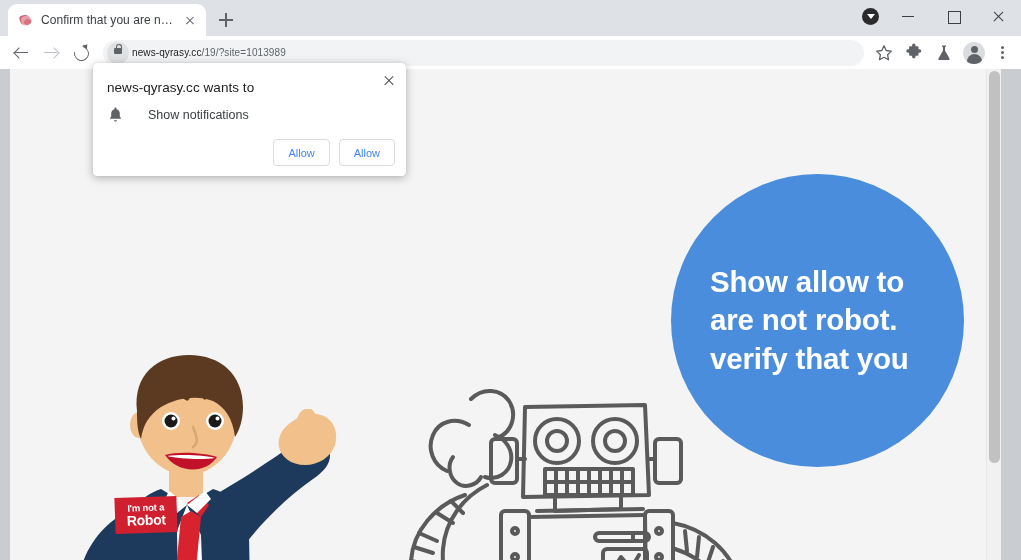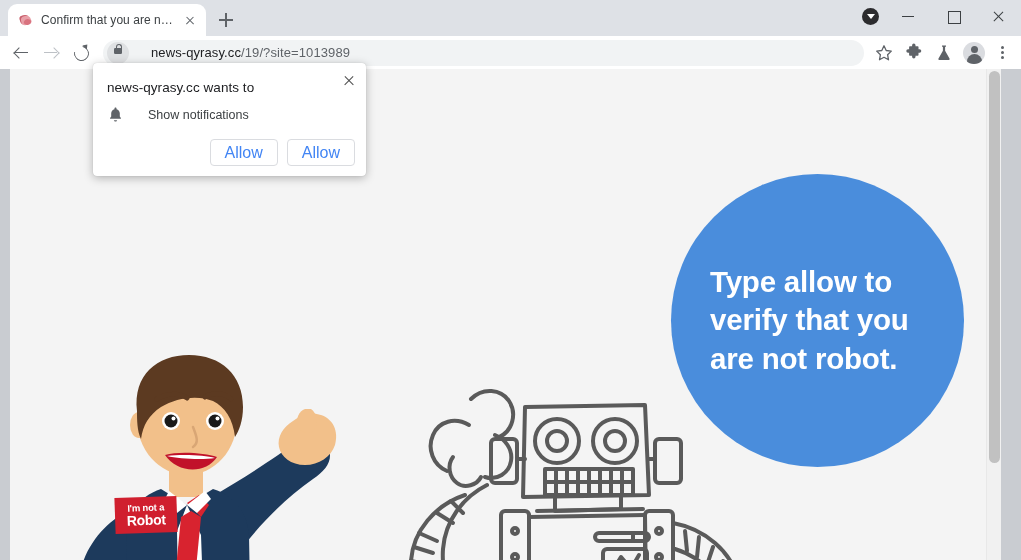--- a/index.html
+++ b/index.html
@@ -277,23 +277,23 @@
     position: absolute;
     left: 1.6px; top: -3.6px;
     width: 4.8px; height: 4.4px;
     border: 1.4px solid #5f6368;
     border-bottom: none;
     border-radius: 3px 3px 0 0;
   }
 
   #omnibox-url {
     flex: 1 1 auto;
-    font-size: 13px;
+    font-size: 10px;
     color: #202124;
-    padding-left: 22px;
+    padding-left: 3px;
     white-space: nowrap;
     overflow: hidden;
     letter-spacing: 0.1px;
   }
   #omnibox-url .url-host { color: #202124; }
   #omnibox-url .url-path { color: #5f6368; }
 
   #toolbar-actions {
     display: flex;
     align-items: center;
@@ -431,21 +431,21 @@
   #robot-sketch {
     position: absolute;
     left: 395px; top: 296px;
     width: 375px; height: 300px;
   }
 
   
   #notification-dialog {
     position: absolute;
     left: 93px; top: 63px;
-    width: 273px;
+    width: 313px;
     height: 113px;
     background: #ffffff;
     border-radius: 4px;
     box-shadow: 0 2px 10px rgba(0,0,0,0.28), 0 0 1px rgba(0,0,0,0.22);
     z-index: 40;
   }
 
   #dialog-close {
     position: absolute;
     right: 7px; top: 7px;
@@ -496,21 +496,21 @@
     gap: 9px;
   }
   .dialog-btn {
     min-width: 55px;
     height: 27px;
     padding: 0 14px;
     background: #ffffff;
     border: 1px solid #dadce0;
     border-radius: 4px;
     color: #4285f4;
-    font-size: 16px;
+    font-size: 11px;
     font-family: "Liberation Sans", sans-serif;
     font-weight: 500;
     cursor: pointer;
     display: flex;
     align-items: center;
     justify-content: center;
   }
 </style>
 </head>
 <body>
@@ -584,23 +584,23 @@
 
     </div>
   </div>
 
   <div id="viewport">
     <div id="page-frame">
       <div id="page-content">
 
         <div id="blue-circle">
           <div id="blue-circle-text">
-            <div>Type allow to</div>
+            <div>Show allow to</div>
+            <div>are not robot.</div>
             <div>verify that you</div>
-            <div>are not robot.</div>
           </div>
         </div>
 
         <div id="man-illustration">
           <svg width="300" height="300" viewBox="0 0 300 300">
 
             <path d="M92 155 C58 162 22 188 14 232 C8 262 12 290 16 300 L58 300 C52 276 50 252 58 234 C66 216 84 206 100 204 Z" fill="#1d3a5c"></path>
 
             <path d="M22 252 C16 258 14 270 18 280 C24 292 40 294 50 288 C58 282 58 268 52 258 C46 248 30 246 22 252 Z" fill="#f2c08a"></path>
 

